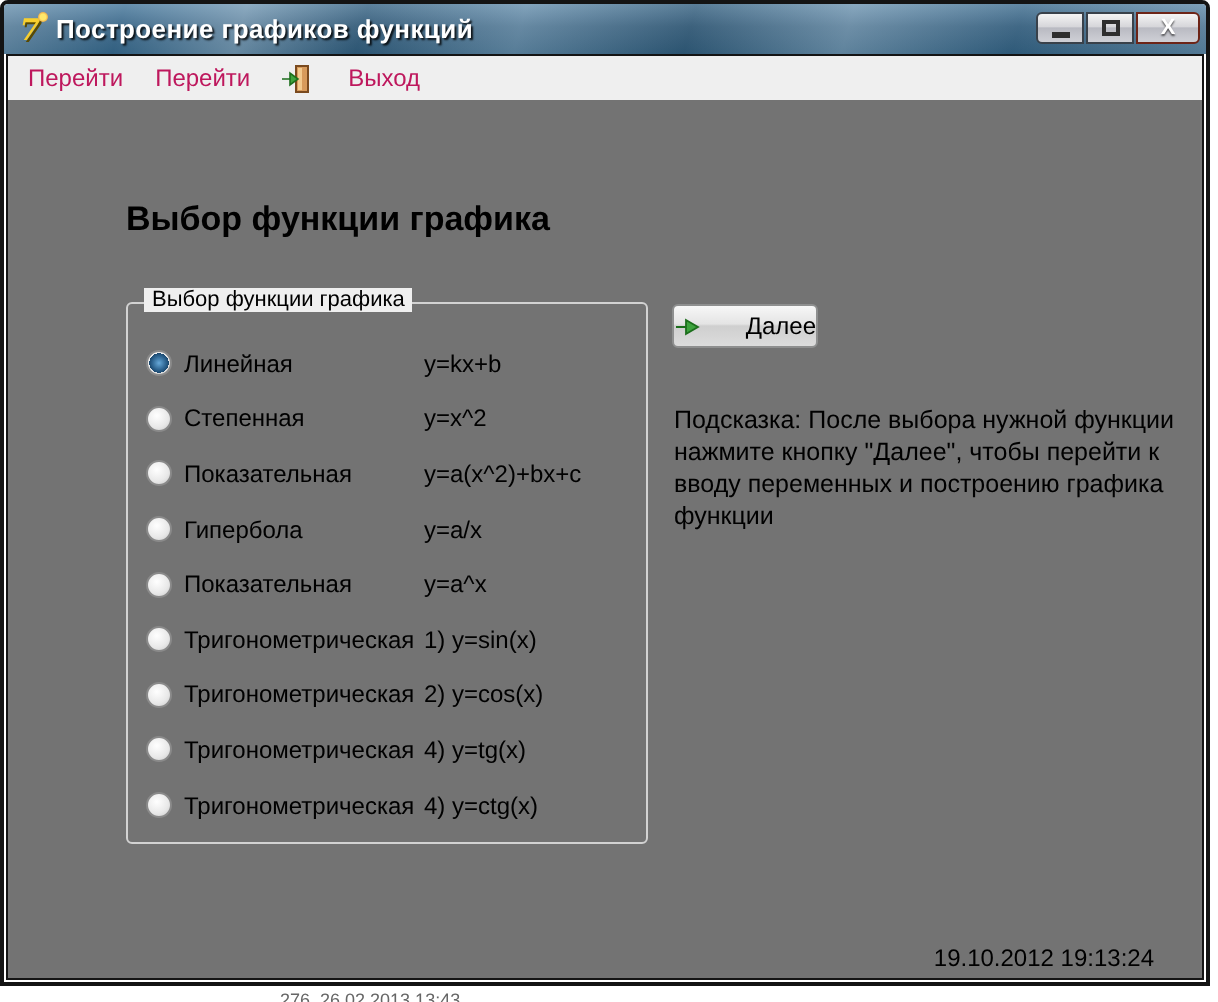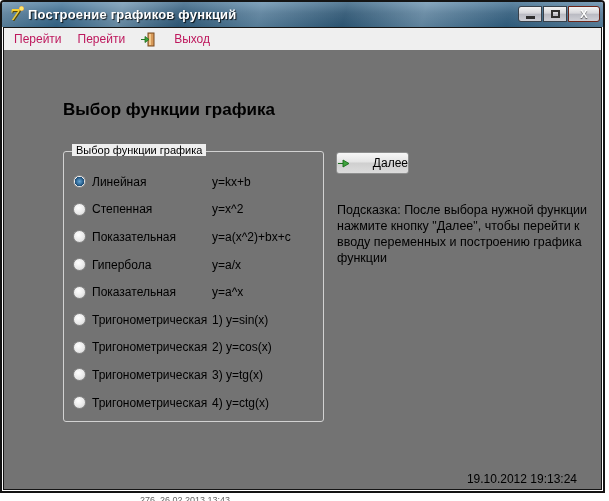--- a/index.html
+++ b/index.html
@@ -168,21 +168,21 @@
 
   <div class="radio-row">
     <div class="radio"></div>
     <span class="radio-label">Тригонометрическая</span>
     <span class="radio-formula">2) y=cos(x)</span>
   </div>
 
   <div class="radio-row">
     <div class="radio"></div>
     <span class="radio-label">Тригонометрическая</span>
-    <span class="radio-formula">3) y=tg(x)</span>
+    <span class="radio-formula">4) y=tg(x)</span>
   </div>
 
   <div class="radio-row">
     <div class="radio"></div>
     <span class="radio-label">Тригонометрическая</span>
     <span class="radio-formula">4) y=ctg(x)</span>
   </div>
 </div>
       </div>
 

